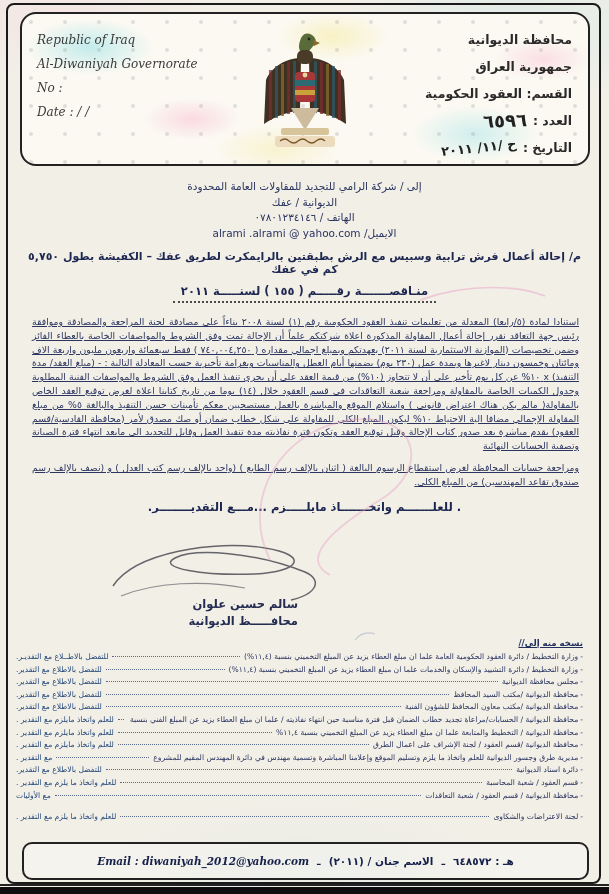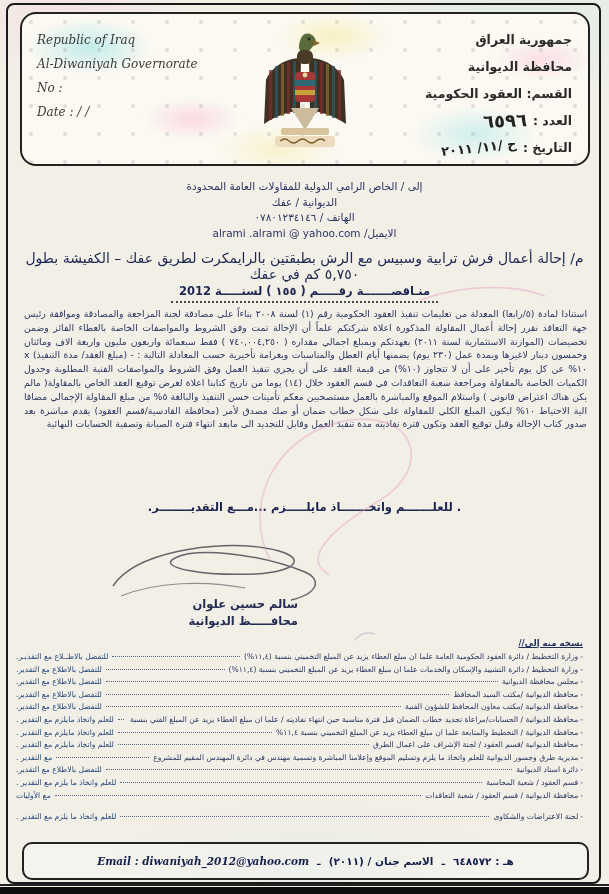--- a/index.html
+++ b/index.html
@@ -38,27 +38,27 @@
   .hdr-en{position:absolute;left:15px;top:14px;font-family:"DejaVu Serif",serif;font-style:italic;font-size:12px;line-height:24px;color:#3a3a3a;}
   .hdr-ar{position:absolute;right:16px;top:12px;direction:rtl;text-align:right;font-size:12.5px;font-weight:bold;line-height:27px;color:#2a2a2a;}
   .hdr-ar-row{display:flex;direction:rtl;align-items:center;gap:6px;}
   .hand-number{font-size:18px;font-weight:bold;color:#222;transform:rotate(-2deg);letter-spacing:2px;}
   .hand-date{font-size:13px;font-weight:bold;color:#222;transform:rotate(-6deg);letter-spacing:1px;}
   .emblem{position:absolute;left:50%;top:14px;transform:translateX(-50%);}
 
   
   .recipient{position:absolute;top:179px;left:0;right:0;text-align:center;direction:rtl;font-size:10.5px;line-height:15.5px;color:var(--ink);}
   
-  .subject{position:absolute;top:250px;left:22px;right:22px;direction:rtl;text-align:center;font-size:14px;font-weight:normal;color:var(--ink-dark);}
+  .subject{position:absolute;top:250px;left:22px;right:22px;direction:rtl;text-align:center;font-size:11px;font-weight:bold;color:var(--ink-dark);}
   .tender{position:absolute;top:280px;left:0;right:0;text-align:center;direction:rtl;}
   .tender span{display:inline-block;font-size:11.5px;font-weight:bold;color:var(--ink-dark);border-bottom:2px dotted #4a4a4a;padding:0 8px 3px;}
 
   
   .body-text{position:absolute;top:307px;left:24px;right:22px;direction:rtl;text-align:justify;font-size:9.3px;line-height:13.8px;color:var(--ink);}
-  .body-text p{margin:0;}
+  .body-text p{margin:8px;text-decoration:underline;}
 
   .closing{position:absolute;top:500px;left:0;right:0;text-align:center;direction:rtl;font-size:11.5px;font-weight:bold;color:var(--ink-dark);}
 
   
   .sig-swirl{position:absolute;left:95px;top:538px;pointer-events:none;}
   .signature{position:absolute;left:108px;top:596px;width:190px;text-align:right;direction:rtl;font-weight:bold;font-size:11.5px;line-height:17px;color:#242c52;}
 
   .pink-scribble{position:absolute;left:0;top:0;pointer-events:none;}
 
   
@@ -129,53 +129,54 @@
 
       <path d="M40 80 L68 80 L54 102 Z" fill="#cdbb9d"></path>
       <rect x="30" y="100" width="48" height="7" rx="2" fill="#d8c49a"></rect>
       <rect x="24" y="108" width="60" height="11" rx="3" fill="#ecdcbd"></rect>
       <path d="M29 113 q5 -4 9 0 q5 4 9 0 q5 -4 9 0 q5 4 9 0 q5 -4 9 0" stroke="#7a5a2a" fill="none" stroke-width="1.3"></path>
     </svg>
 
     <div class="hdr-ar">
       <div>
 
+          <div>محافظة الديوانية</div>
+
           <div>جمهورية العراق</div>
-
-          <div>محافظة الديوانية</div>
 
           <div>القسم: العقود الحكومية</div>
         </div>
       <div class="hdr-ar-row">
         <span>العدد :</span>
         <span class="hand-number">٦٥٩٦</span>
       </div>
       <div class="hdr-ar-row">
         <span>التاريخ :</span>
         <span class="hand-date">ح /١١/ ٢٠١١</span>
       </div>
     </div>
   </div>
 
   <div class="recipient">
-    <div>إلى / الخاص الرامي الدولية للمقاولات العامة المحدودة</div>
+    <div>إلى / شركة الرامي للتجديد للمقاولات العامة المحدودة</div>
     <div>الديوانية /  عفك</div>
     <div>الهاتف / ٠٧٨٠١٢٣٤١٤٦</div>
     <div>الايميل/ alrami .alrami @ yahoo.com</div>
   </div>
 
   <div class="subject">م/ إحالة أعمال فرش ترابية وسبيس مع الرش بطبقتين بالرايمكرت لطريق عفك – الكفيشة بطول ٥,٧٥٠ كم في عفك</div>
   <div class="tender">
-    <span>منـاقصـــــــة رقـــــم ( ١٥٥ ) لسنـــــة 2012</span>
+    <span>منـاقصـــــــة رقـــــم ( ١٥٥ ) لسنـــــة ٢٠١١</span>
   </div>
 
   <div class="body-text">
 
       <p>استنادا لمادة (٥/رابعا) المعدلة من تعليمات تنفيذ العقود الحكومية رقم (١) لسنة ٢٠٠٨ بناءاً على مصادقة لجنة المراجعة والمصادقة وموافقة رئيس جهة التعاقد نقرر إحالة أعمال المقاولة المذكورة اعلاة شركتكم علماً أن الإحالة تمت وفق الشروط والمواصفات الخاصة بالعطاء الفائز وضمن تخصيصات (الموازنة الاستثمارية لسنة ٢٠١١) بعهدتكم وبمبلغ اجمالي مقداره ( ٧٤٠,٠٠٤,٢٥٠ ) فقط سبعمائة واربعون مليون واربعة الاف ومائتان وخمسون دينار لاغيرها وبمدة عمل (٢٣٠ يوم) يضمنها أيام العطل والمناسبات وبغرامة تأخيرية حسب المعادلة التالية : - (مبلغ العقد/ مدة التنفيذ) x ١٠% عن كل يوم تأخير على أن لا تتجاوز (١٠%) من قيمة العقد على أن يجري تنفيذ العمل وفق الشروط والمواصفات الفنية المطلوبة وجدول الكميات الخاصة بالمقاولة ومراجعة شعبة التعاقدات في قسم العقود خلال (١٤) يوما من تاريخ كتابنا اعلاة لغرض توقيع العقد الخاص بالمقاولة( مالم يكن هناك اعتراض قانوني ) واستلام الموقع والمباشرة بالعمل مستصحبين معكم تأمينات حسن التنفيذ والبالغة ٥% من مبلغ المقاولة الإجمالي مضافا الية الاحتياط ١٠% ليكون المبلغ الكلي للمقاولة على شكل خطاب ضمان أو صك مصدق لأمر (محافظة القادسية/قسم العقود) يقدم مباشرة بعد صدور كتاب الإحالة وقبل توقيع العقد وتكون فترة نفاذيته مدة تنفيذ العمل وقابل للتجديد الى مابعد انتهاء فترة الصيانة وتصفية الحسابات النهائية</p>
 
+      <p>ومراجعة حسابات المحافظة لغرض استقطاع الرسوم البالغة ( اثنان بالإلف رسم الطابع ) (واحد بالإلف رسم كتب العدل ) و (نصف بالإلف رسم صندوق تقاعد المهندسين) من المبلغ الكلي.</p>
     </div>
 
   <div class="closing">. للعلـــــــم واتخـــــــاذ مايلـــــزم  ...مـــع التقديــــــــر.</div>
 
   <svg class="sig-swirl" width="240" height="70" viewBox="0 0 240 70">
     <path d="M18 48 C40 14 120 2 170 10 C215 17 205 34 160 36 C110 38 60 30 80 20 C100 10 160 14 210 34 C228 42 222 56 196 62" stroke="#4c4c55" stroke-width="1.5" fill="none" opacity="0.85"></path>
     <path d="M26 58 C60 44 110 42 150 50" stroke="#4c4c55" stroke-width="1.2" fill="none" opacity="0.6"></path>
   </svg>
 
   <div class="signature">

